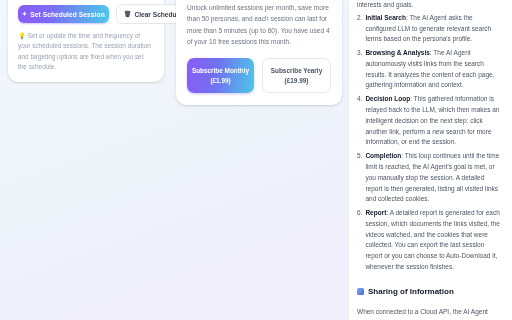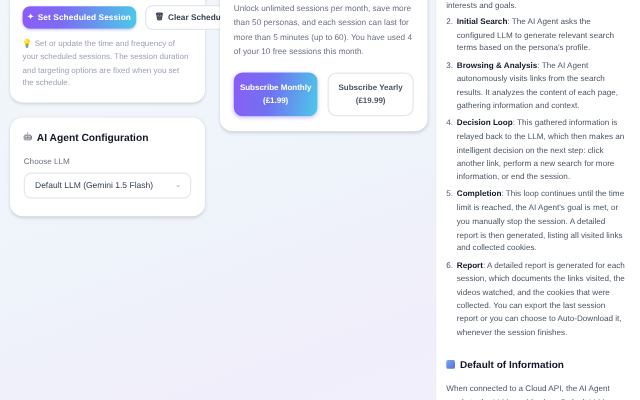--- a/index.html
+++ b/index.html
@@ -281,31 +281,20 @@
             <span class="ic">🗑</span>
             <span>Clear Schedule</span>
           </button>
         </div>
         <div class="hint">
           <span class="bulb">💡</span>
           <span>Set or update the time and frequency of your scheduled sessions. The session duration and targeting options are fixed when you set the schedule.</span>
         </div>
       </div>
 
-      <div class="card card-agent">
-        <div class="card-title">
-          <span class="ic">🤖</span>
-          <span>AI Agent Configuration</span>
-        </div>
-        <div class="field-label">Choose LLM</div>
-        <div class="select-box">
-          <span>Default LLM (Gemini 1.5 Flash)</span>
-          <span class="chev">⌄</span>
-        </div>
-      </div>
 
     </div>
 
     <div class="center-col">
       <div class="card card-sub">
         <div class="sub-text">Unlock unlimited sessions per month, save more than 50 personas, and each session can last for more than 5 minutes (up to 60). You have used 4 of your 10 free sessions this month.</div>
         <div class="plan-row">
           <button class="plan-btn plan-monthly">
             <span>Subscribe Monthly</span>
             <span class="plan-price">(£1.99)</span>
@@ -343,21 +332,21 @@
           <span class="body"><b>Completion</b><span>: This loop continues until the time limit is reached, the AI Agent's goal is met, or you manually stop the session. A detailed report is then generated, listing all visited links and collected cookies.</span></span>
         </li>
         <li>
           <span class="num">6.</span>
           <span class="body"><b>Report</b><span>: A detailed report is generated for each session, which documents the links visited, the videos watched, and the cookies that were collected. You can export the last session report or you can choose to Auto-Download it, whenever the session finishes.</span></span>
         </li>
       </ol>
 
       <div class="section-head">
         <span class="sq-icon"></span>
-        <span>Default of Information</span>
+        <span>Sharing of Information</span>
       </div>
 
       <div class="para">When connected to a Cloud API, the AI Agent sends to the LLM provider (e.g. Default LLM, OpenAI, Anthropic) the links it visits within that session and the relevant web page content. No other information is shared with the LLM provider. The AI Agent does not send any personal information, such as your name, email, your browsing history in other tabs, or your current location. The AI Agent does not send any information to the provider when using Ollama, as everything is processed locally. Sybil AI does not collect your</div>
 
     </div>
   </div>
 
 </div>
 
 </body></html>

